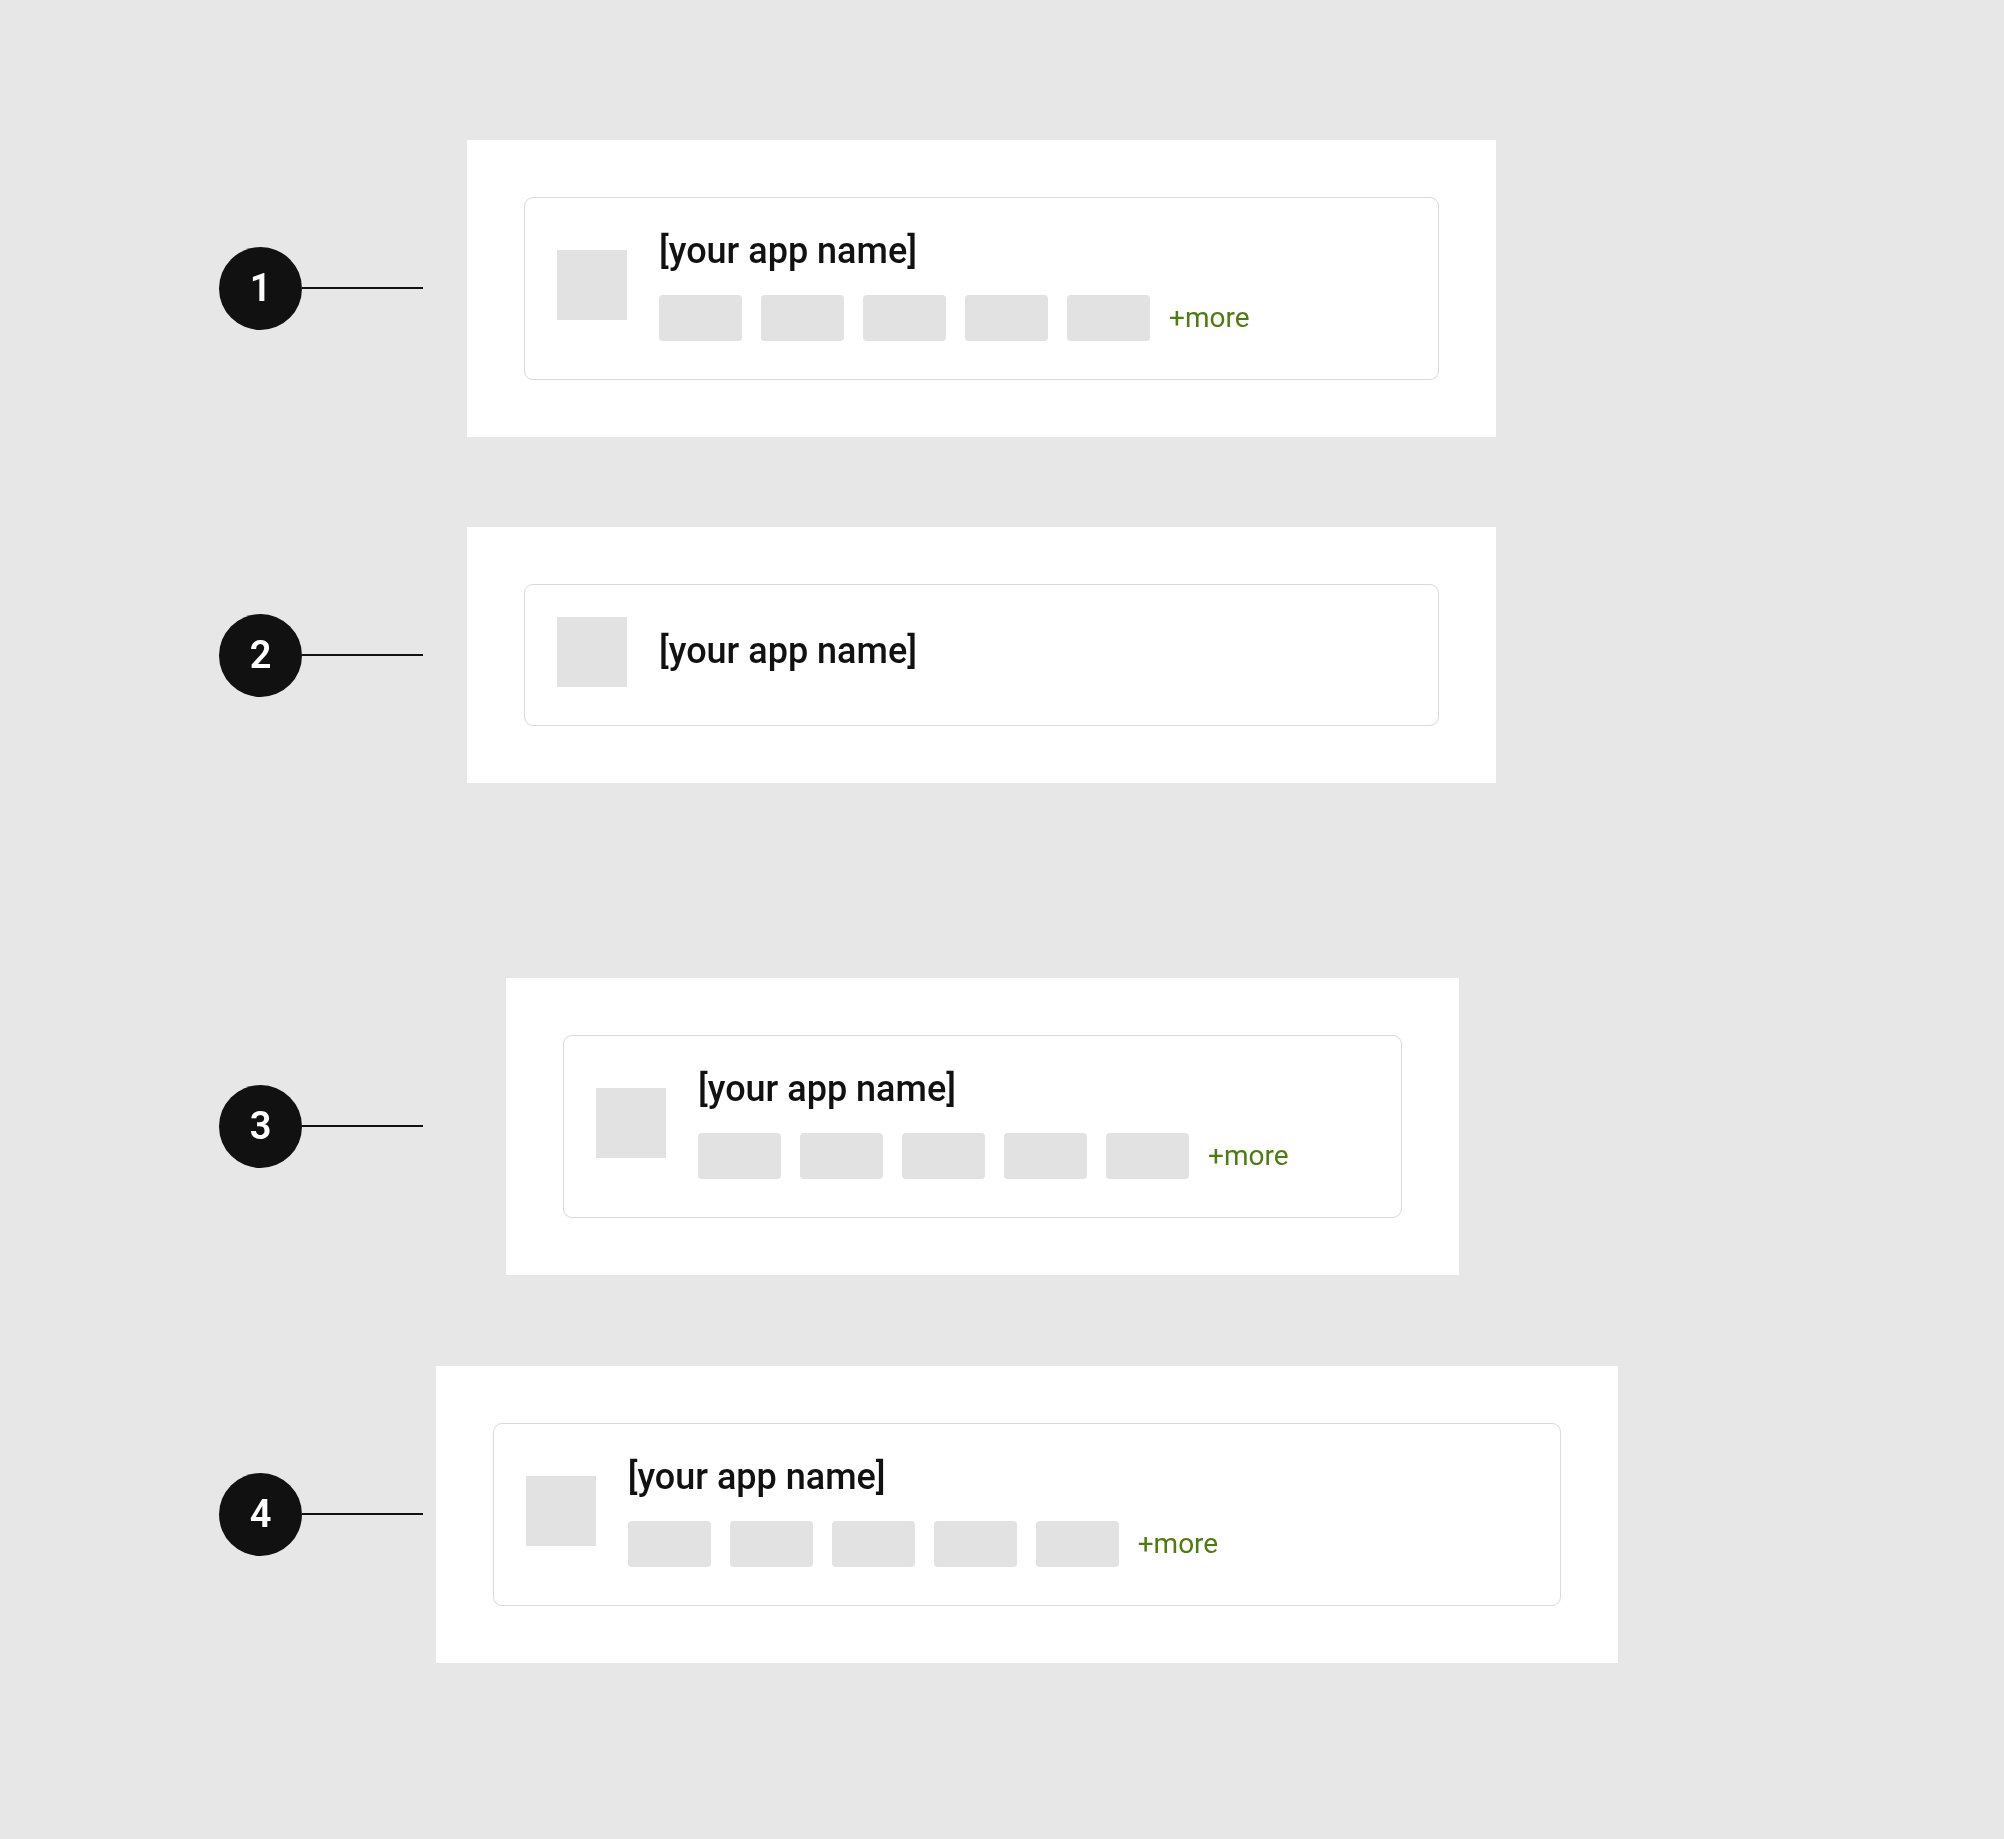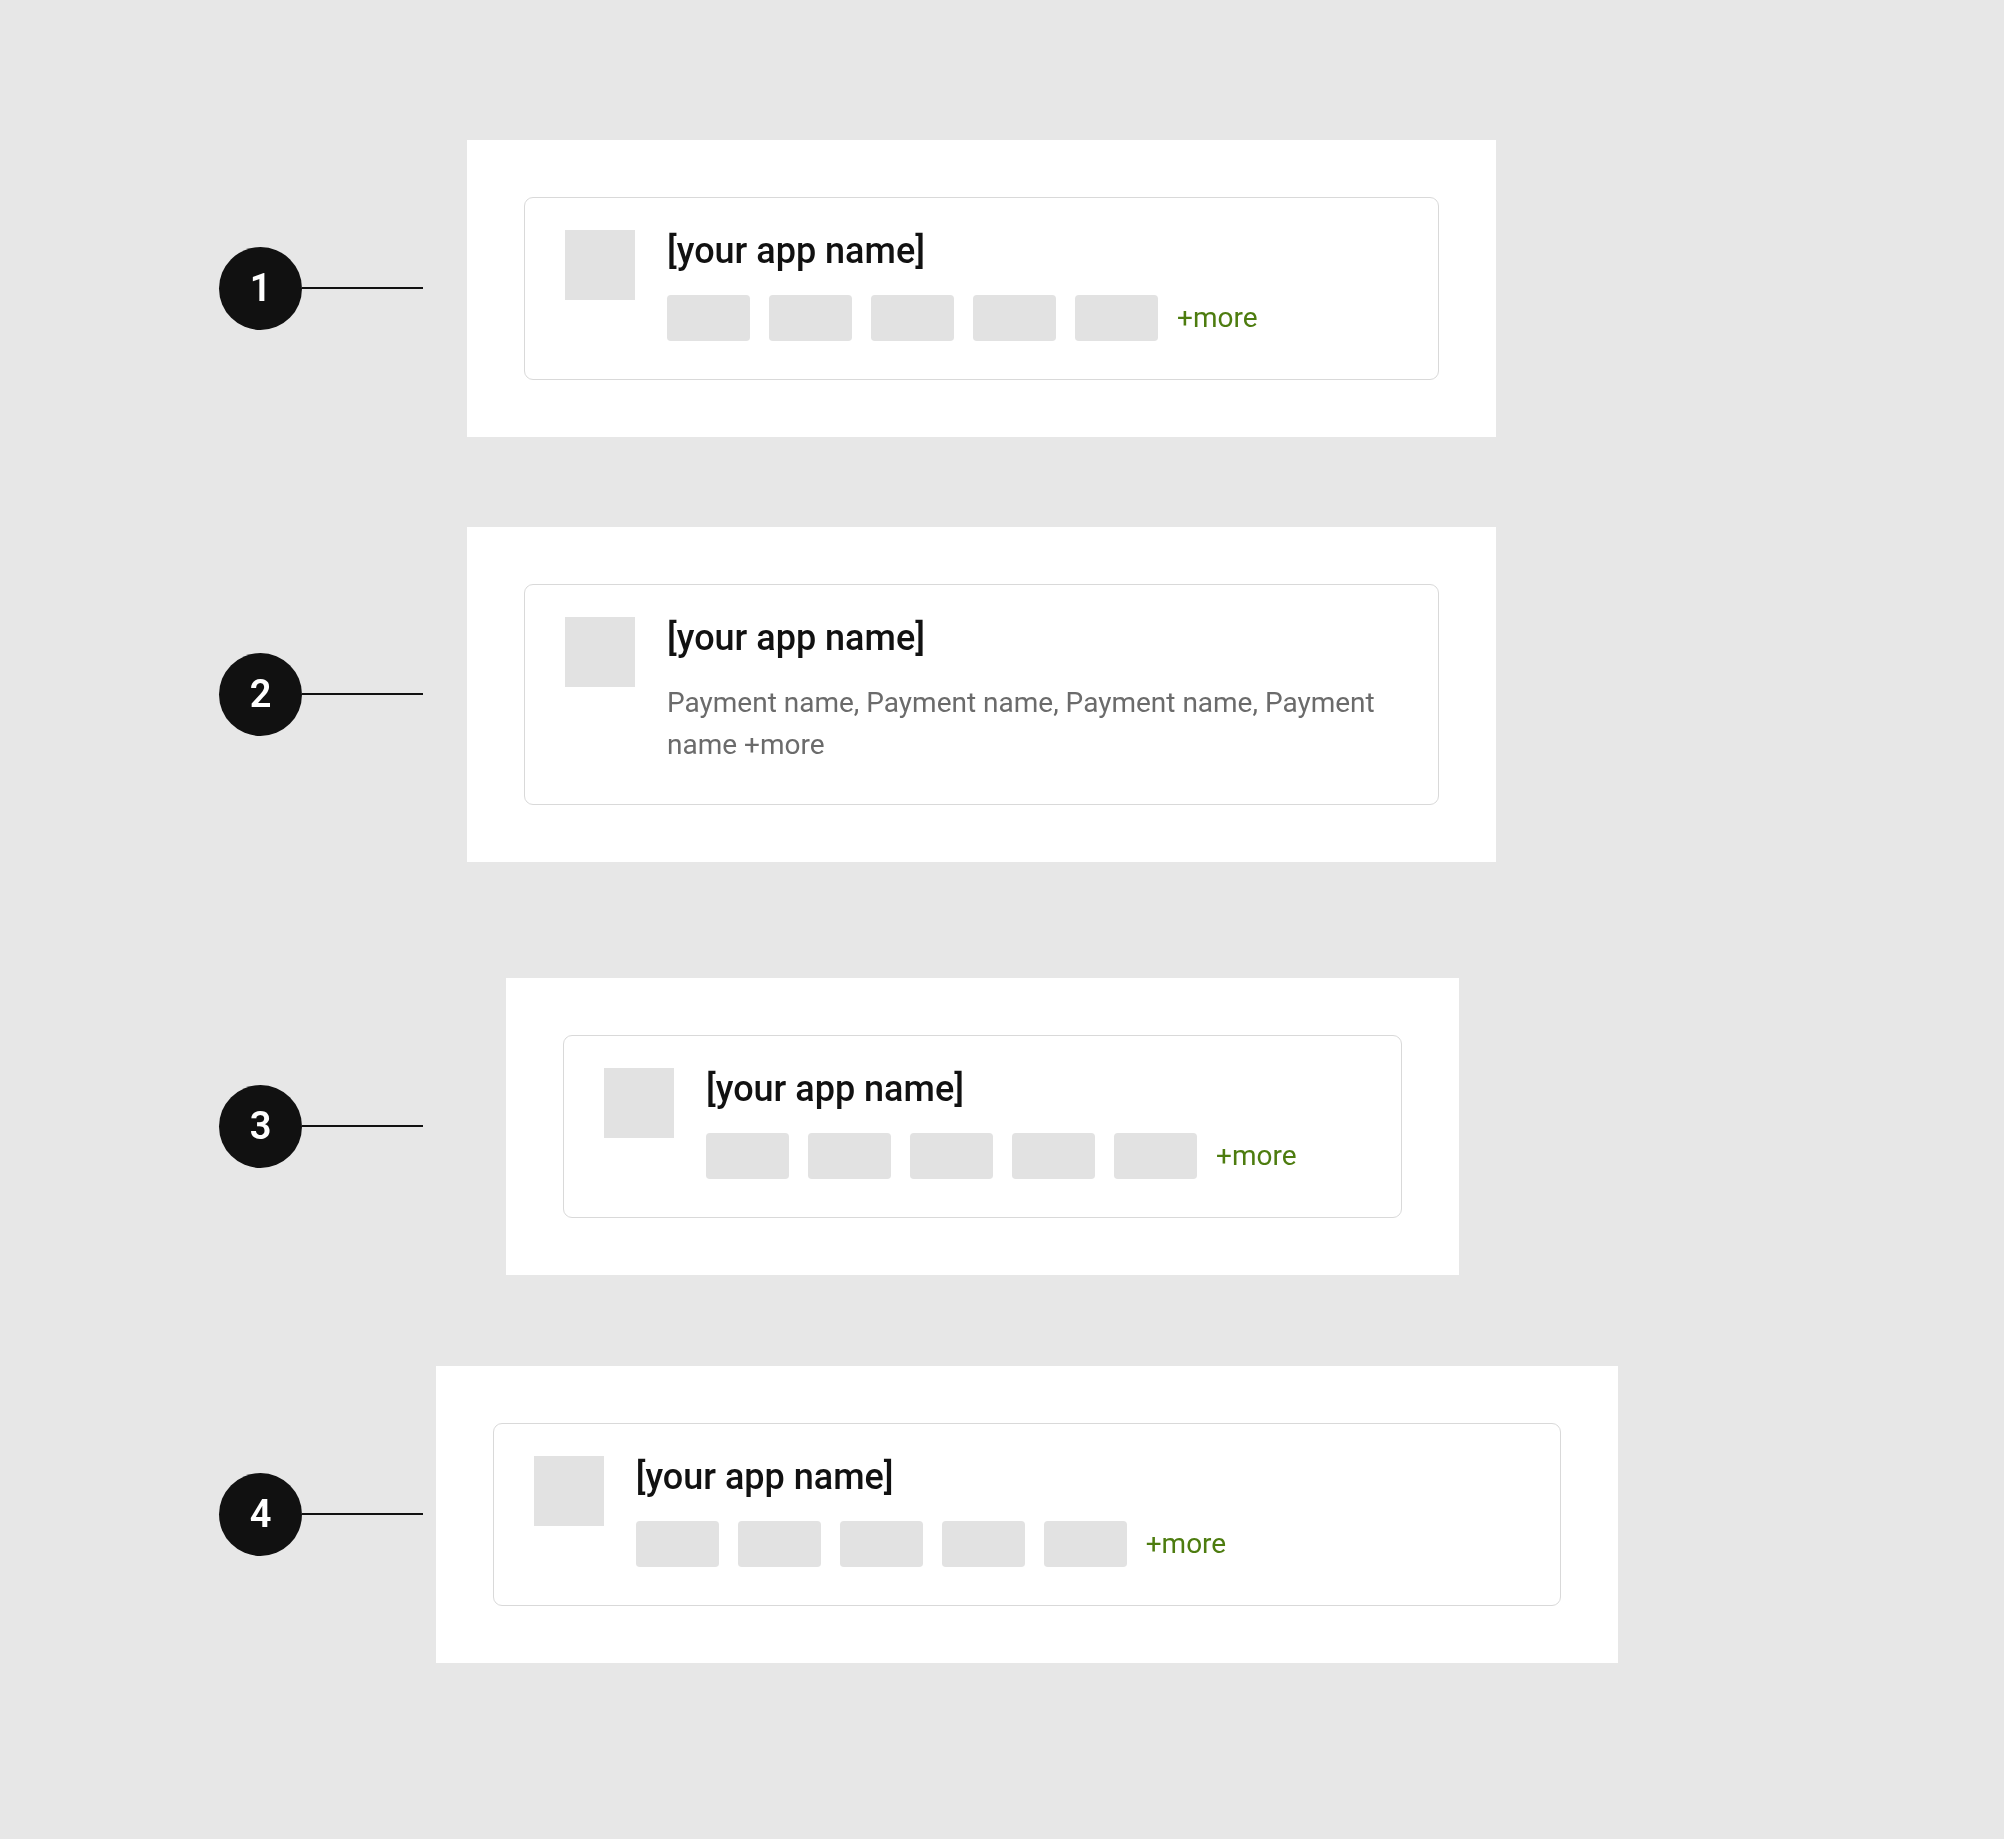--- a/index.html
+++ b/index.html
@@ -48,24 +48,24 @@
 
   .panel {
     background: #fff;
     padding: 57px;
     flex: 0 0 auto;
   }
 
   .card {
     border: 1.3px solid #d9d9d9;
     border-radius: 9px;
-    padding: 32px 38px 38px 40px;
+    padding: 32px 38px 38px 32px;
     display: flex;
     gap: 32px;
-    align-items: flex-start;
+    align-items: center;
   }
 
   .app-icon {
     width: 70px;
     height: 70px;
     background: #e2e2e2;
     flex: 0 0 auto;
   }
 
   .card-body {
@@ -146,21 +146,20 @@
 <div class="example-row row-2">
   <div class="badge-wrap" style="margin-left:219px">
     <div class="badge">2</div>
     <div class="leader" style="width:121px"></div>
   </div>
   <div class="panel" style="margin-left:44px; width:1029px">
     <div class="card">
       <div class="app-icon"></div>
       <div class="card-body">
         <div class="app-title">[your app name]</div>
-        <div class="pm-text">Payment name, Payment name, Payment name, Payment name +more</div>
       </div>
     </div>
   </div>
 </div>
 
 <div class="example-row row-3">
   <div class="badge-wrap" style="margin-left:219px">
     <div class="badge">3</div>
     <div class="leader" style="width:121px"></div>
   </div>

